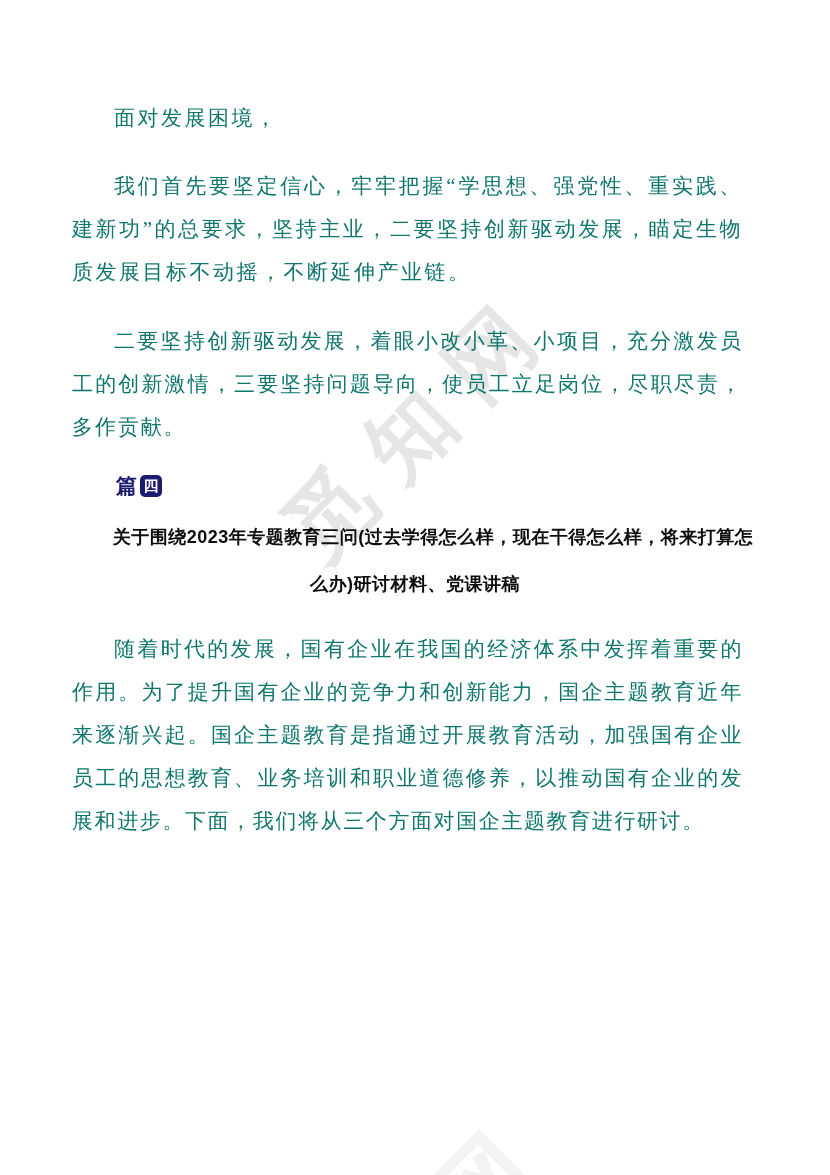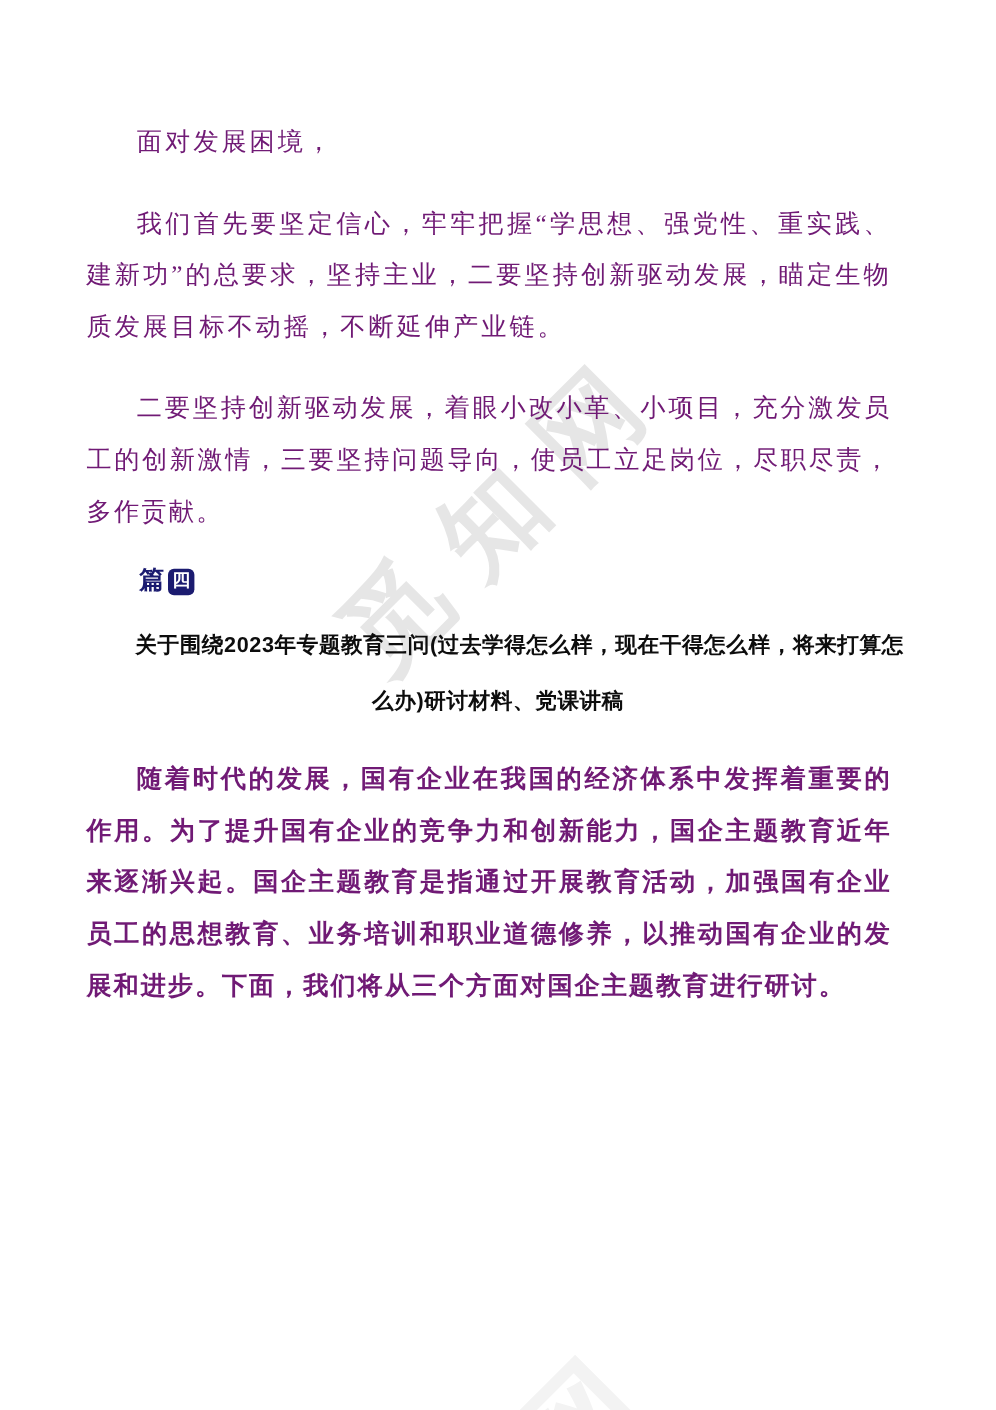--- a/index.html
+++ b/index.html
@@ -16,33 +16,33 @@
     position: relative;
     z-index: 2;
     padding: 97px 72px 0 72px;
   }
   p.body-para {
     margin: 0 15px 25px 0;
     font-size: 21px;
     line-height: 43px;
     text-align: justify;
     text-indent: 2em;
-    color: #701a75;
+    color: #0f766e;
   }
   p.last-para { margin-bottom: 0; }
   .fs { letter-spacing: 2.5px; font-family: "Liberation Serif", serif; }
-  .fs2 { letter-spacing: 1.6px; font-family: "Liberation Serif", serif; font-weight: bold; }
+  .fs2 { letter-spacing: 1.6px; font-family: "Liberation Serif", serif; }
   .yy { letter-spacing: 1.9px; font-family: "Liberation Sans", sans-serif; }
   .p4 { margin-bottom: 18px; }
   .section-badge {
     margin: 0 0 6px 44px;
     line-height: 26px;
     font-size: 21px;
     font-weight: bold;
-    font-family: Liberation Mono, monospace;
+    font-family: Liberation Sans, sans-serif;
   }
   .badge-prefix { color: #1b1b70; }
   .badge-num {
     display: inline-block;
     width: 22px;
     height: 22px;
     margin-left: 3px;
     background: #1b1b70;
     border-radius: 5px;
     color: #ffffff;

